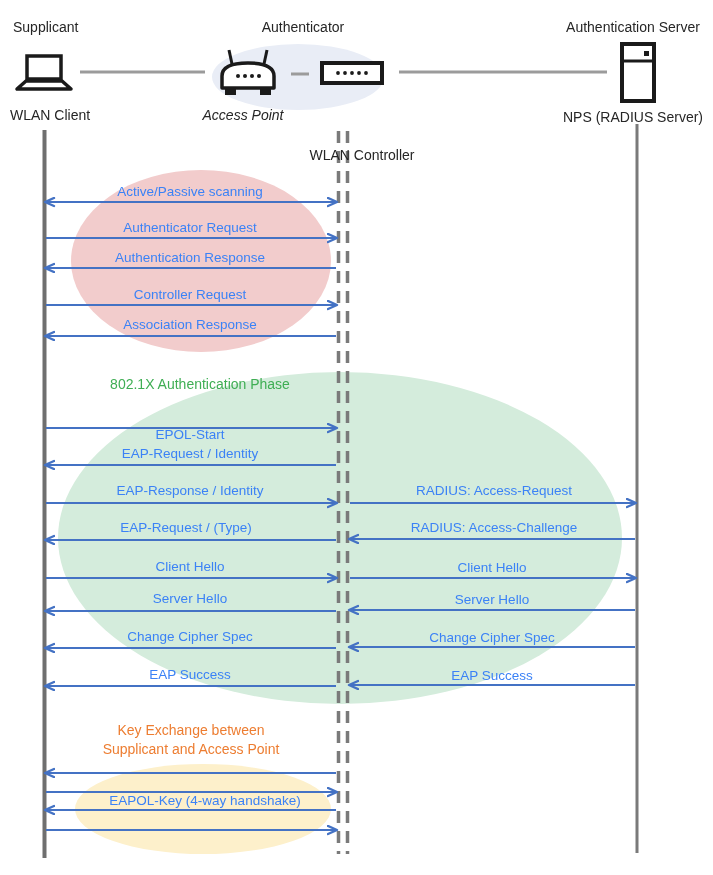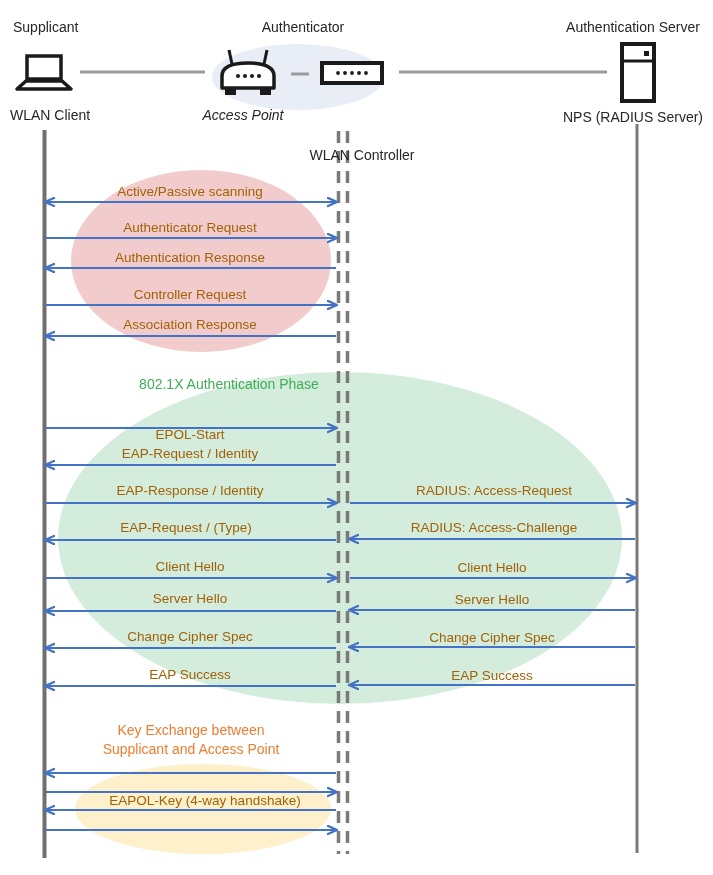--- a/index.html
+++ b/index.html
@@ -3,24 +3,24 @@
 <meta charset="utf-8">
 <style>
   html,body{margin:0;padding:0;background:#fff;}
   .canvas{
     position:relative;width:713px;height:875px;background:#fff;overflow:hidden;
     font-family:"Liberation Sans", sans-serif;color:var(--text,#262626);
   }
   .layer{position:absolute;left:0;top:0;}
   .lbl{position:absolute;white-space:nowrap;font-size:14px;color:var(--text,#262626);}
   .centered{transform:translateX(-50%);}
-  .msg{position:absolute;white-space:nowrap;font-size:13.5px;color:#a16207;transform:translateX(-50%);}
+  .msg{position:absolute;white-space:nowrap;font-size:13.5px;color:#3b82f6;transform:translateX(-50%);}
   .phase-title{position:absolute;white-space:nowrap;font-size:14px;transform:translateX(-50%);}
   .red-t{color:var(--red-text,#c00000);}
-  .green-t{color:var(--green-text,#3fae54);margin-left:29px;}
+  .green-t{color:var(--green-text,#3fae54);}
   .orange-t{color:var(--orange-text,#ed7d31);}
   .icon{position:absolute;}
   .icon svg{display:block;}
 </style>
 </head>
 <body>
 
 <div class="canvas">
 
   <svg id="diagram-svg" class="layer" width="713" height="875" viewBox="0 0 713 875">

